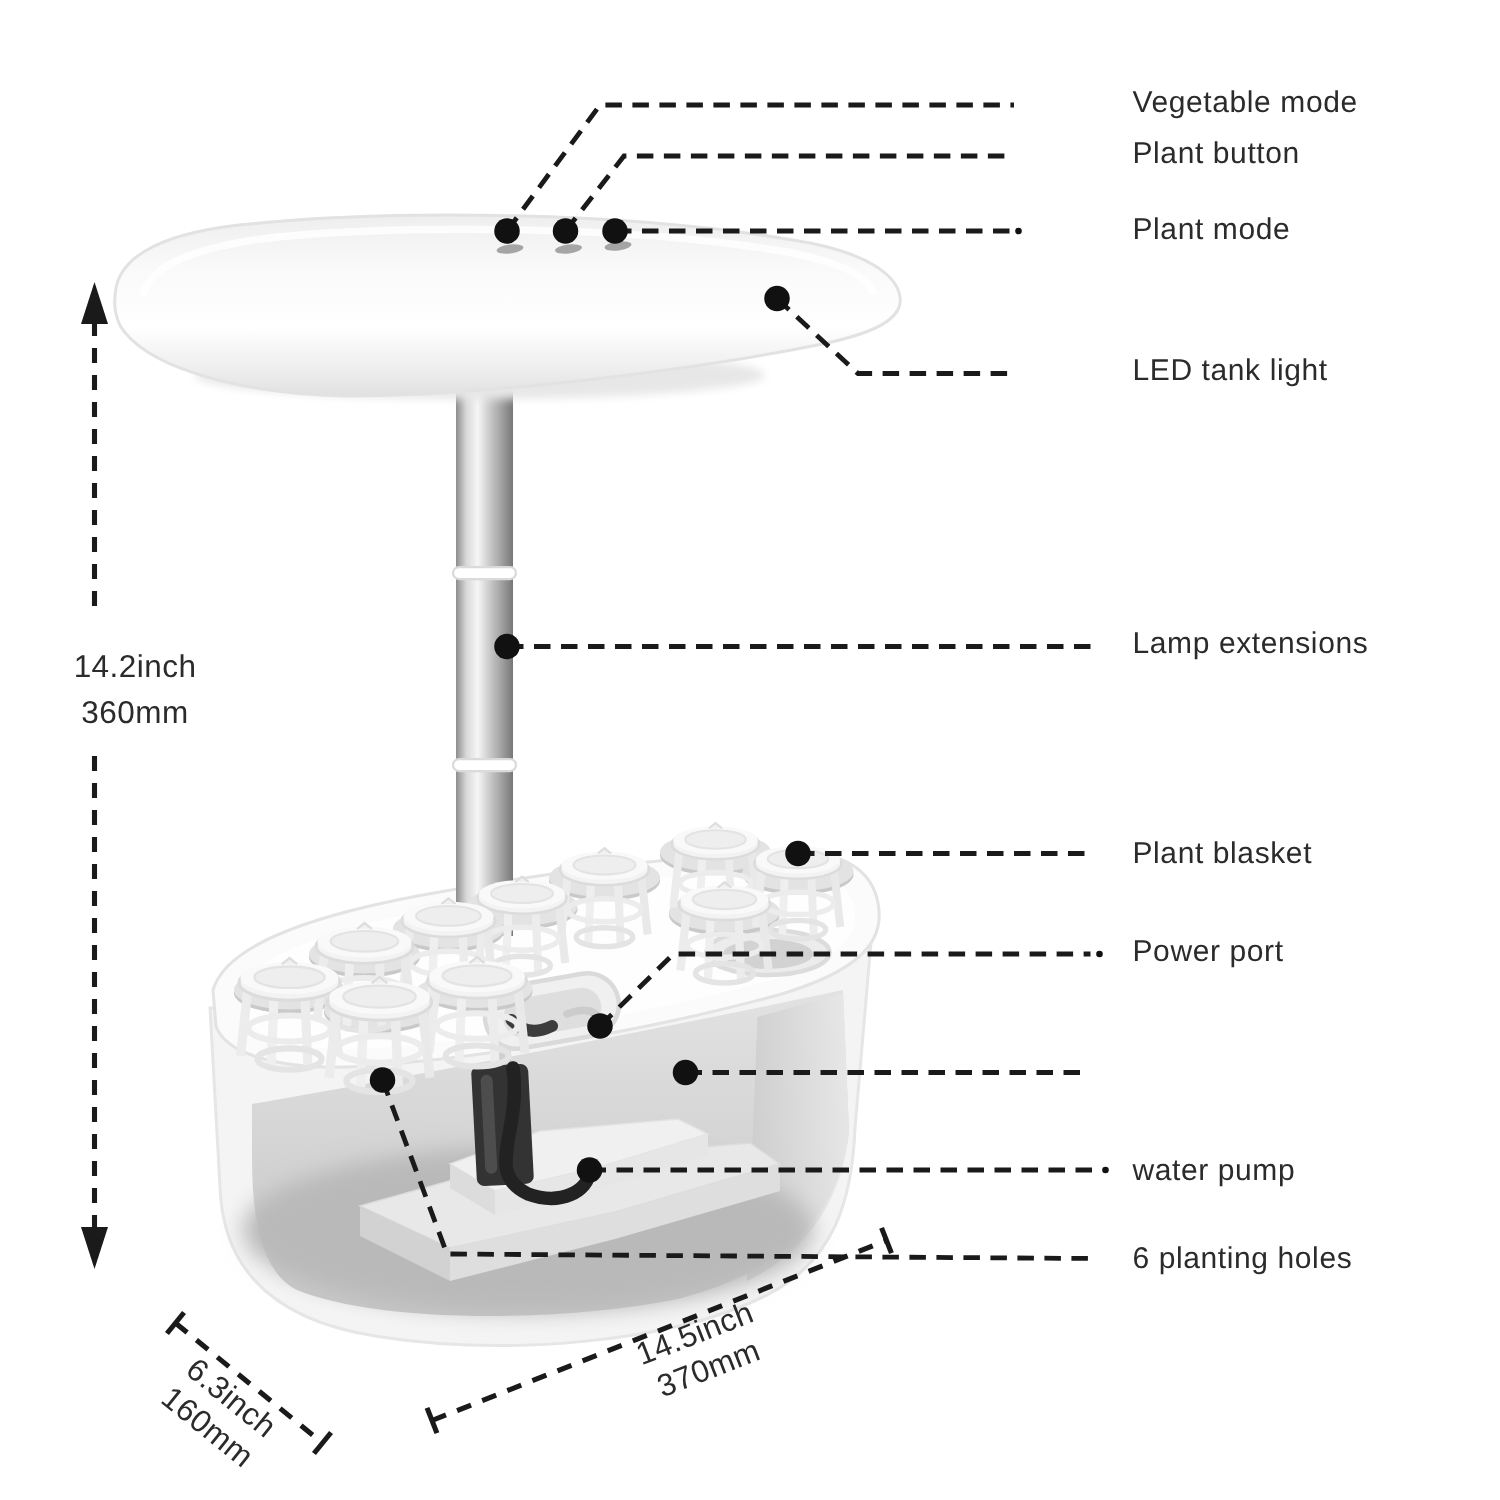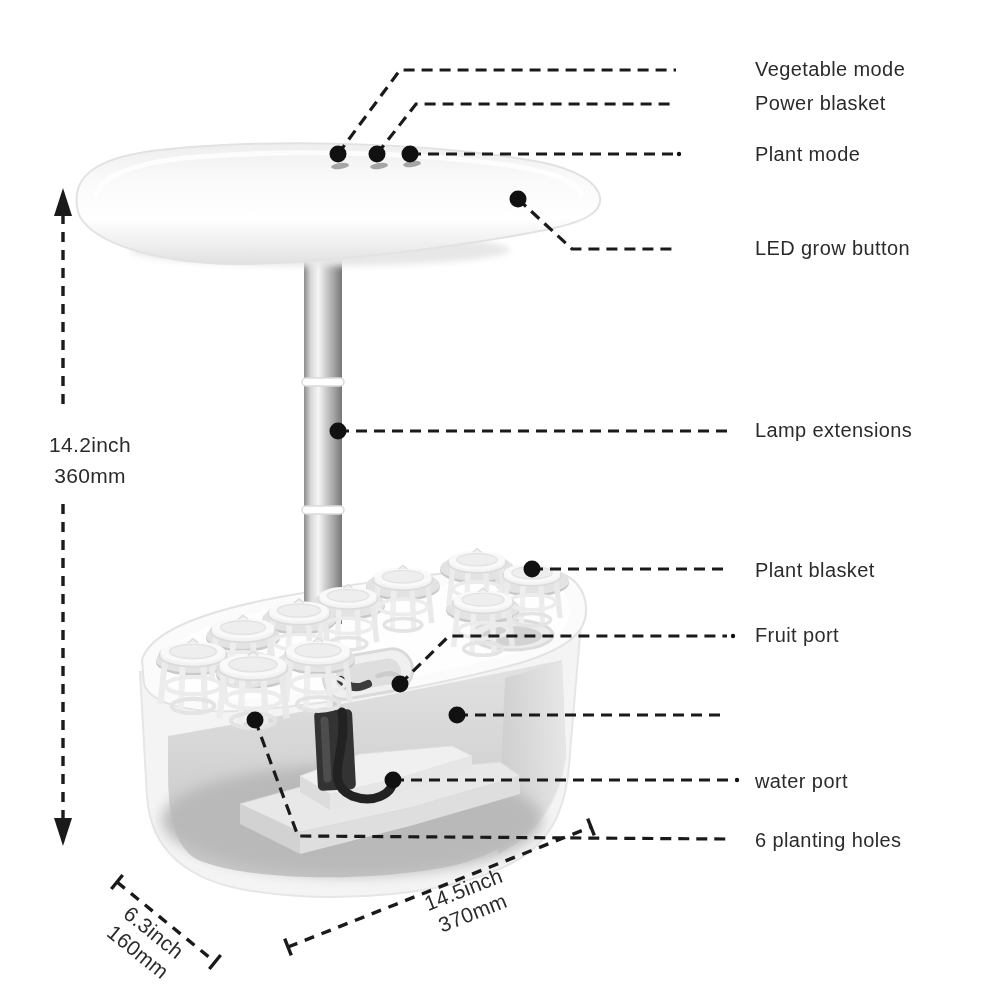--- a/index.html
+++ b/index.html
@@ -253,27 +253,27 @@
 
       <g>
         <path d="M 288 935 L 591 815" stroke-width="3.4" stroke-dasharray="10 8"></path>
         <path d="M 284.7 926.6 L 291.3 943.4" stroke-width="3.4"></path>
         <path d="M 587.7 806.6 L 594.3 823.4" stroke-width="3.4"></path>
       </g>
     </g>
   </svg>
 
   <div class="callout-label" style="top:57px">Vegetable mode</div>
-  <div class="callout-label" style="top:91px">Power blasket</div>
+  <div class="callout-label" style="top:91px">Plant button</div>
   <div class="callout-label" style="top:142px">Plant mode</div>
-  <div class="callout-label" style="top:236px">LED grow button</div>
+  <div class="callout-label" style="top:236px">LED tank light</div>
   <div class="callout-label" style="top:418px">Lamp extensions</div>
   <div class="callout-label" style="top:558px">Plant blasket</div>
-  <div class="callout-label" style="top:623px">Fruit port</div>
-  <div class="callout-label" style="top:769px">water port</div>
+  <div class="callout-label" style="top:623px">Power port</div>
+  <div class="callout-label" style="top:769px">water pump</div>
   <div class="callout-label" style="top:828px">6 planting holes</div>
 
   <div class="dim-label" id="dim-height">
     <div>14.2inch</div>
     <div>360mm</div>
   </div>
   <div class="dim-label" id="dim-depth">
     <div>6.3inch</div>
     <div>160mm</div>
   </div>

